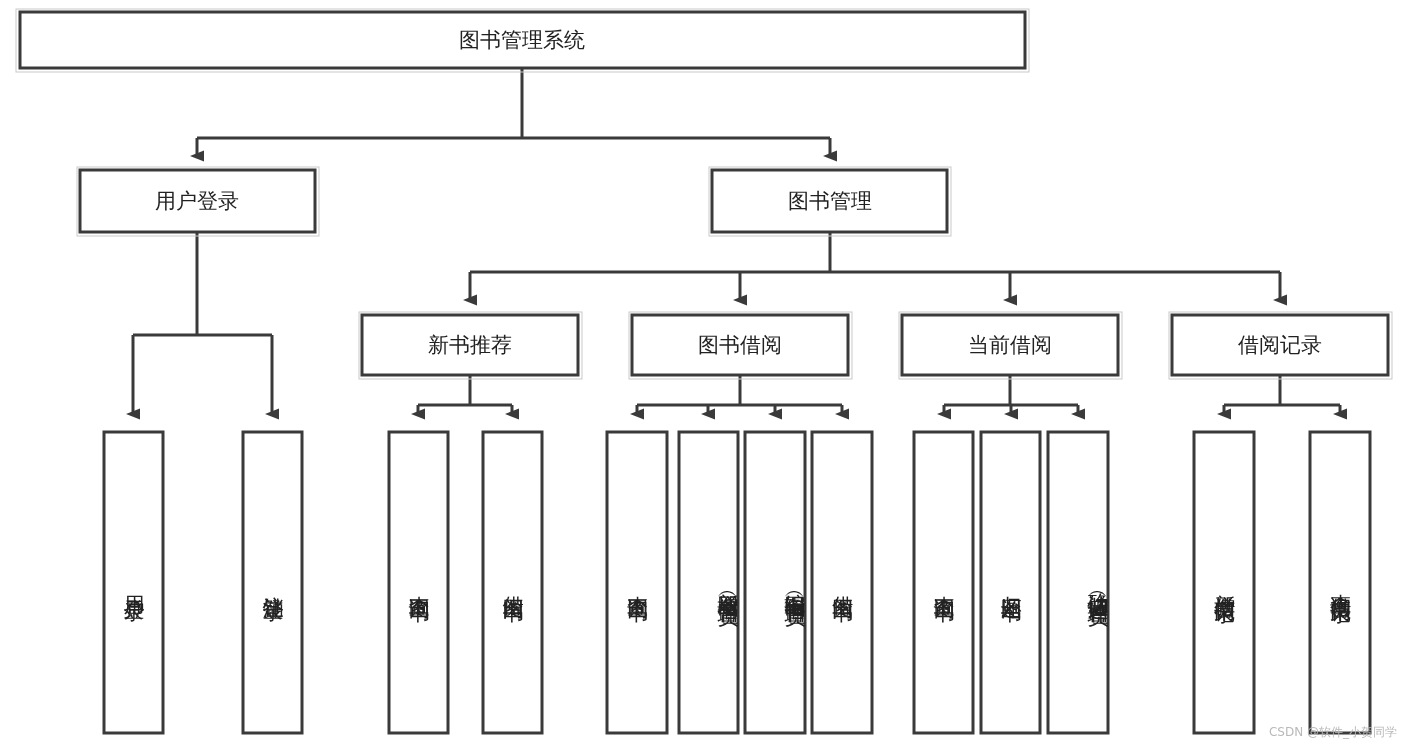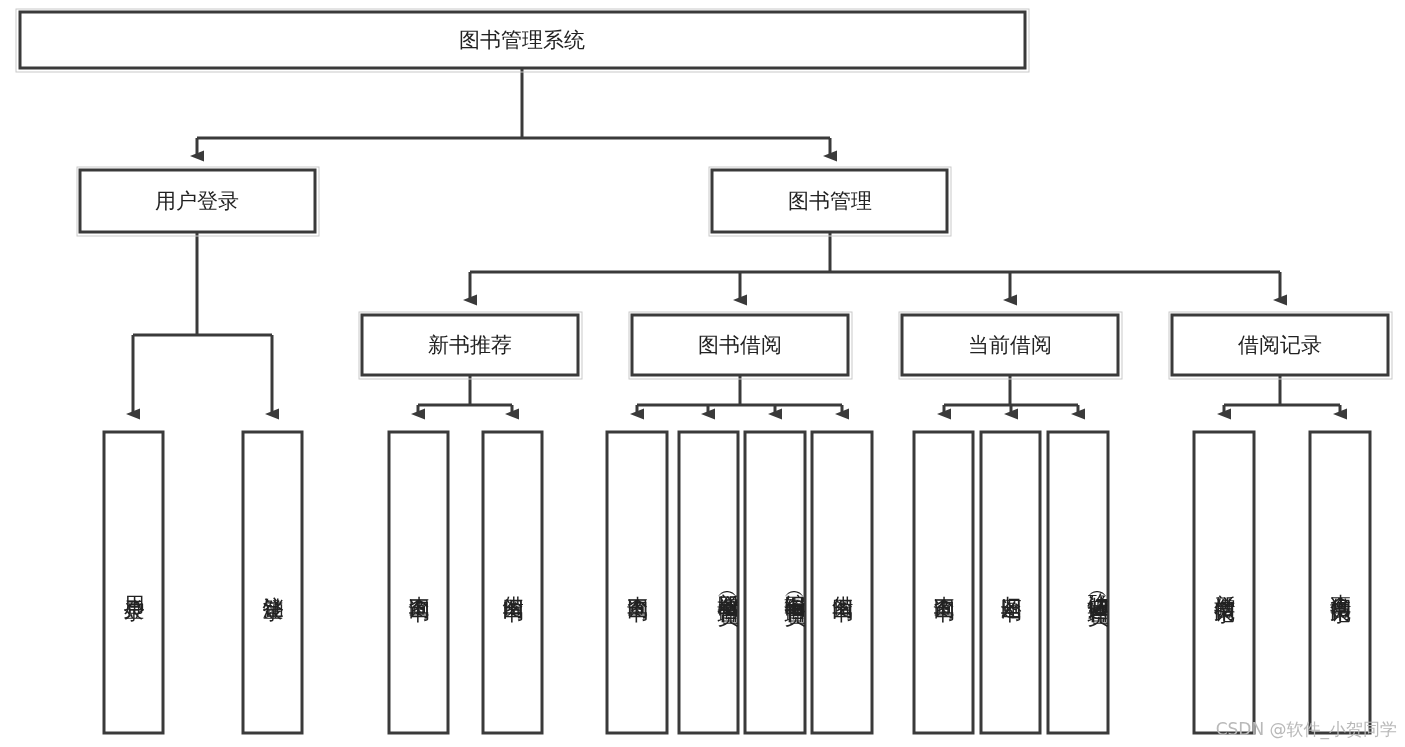--- a/index.html
+++ b/index.html
@@ -29,21 +29,21 @@
     display:flex;
     align-items:center;
     justify-content:center;
     white-space:nowrap;
     pointer-events:none;
   }
   .watermark{
     position:absolute;
     right:8px;bottom:6px;
     font-family:"DejaVu Sans","Liberation Sans",sans-serif;
-    font-size:17px;
+    font-size:12px;
     color:#b9b9b9;
     white-space:nowrap;
   }
 </style>
 </head>
 <body>
 
 <div id="diagram-root">
 
   <svg id="flow" viewBox="0 0 1405 747">

